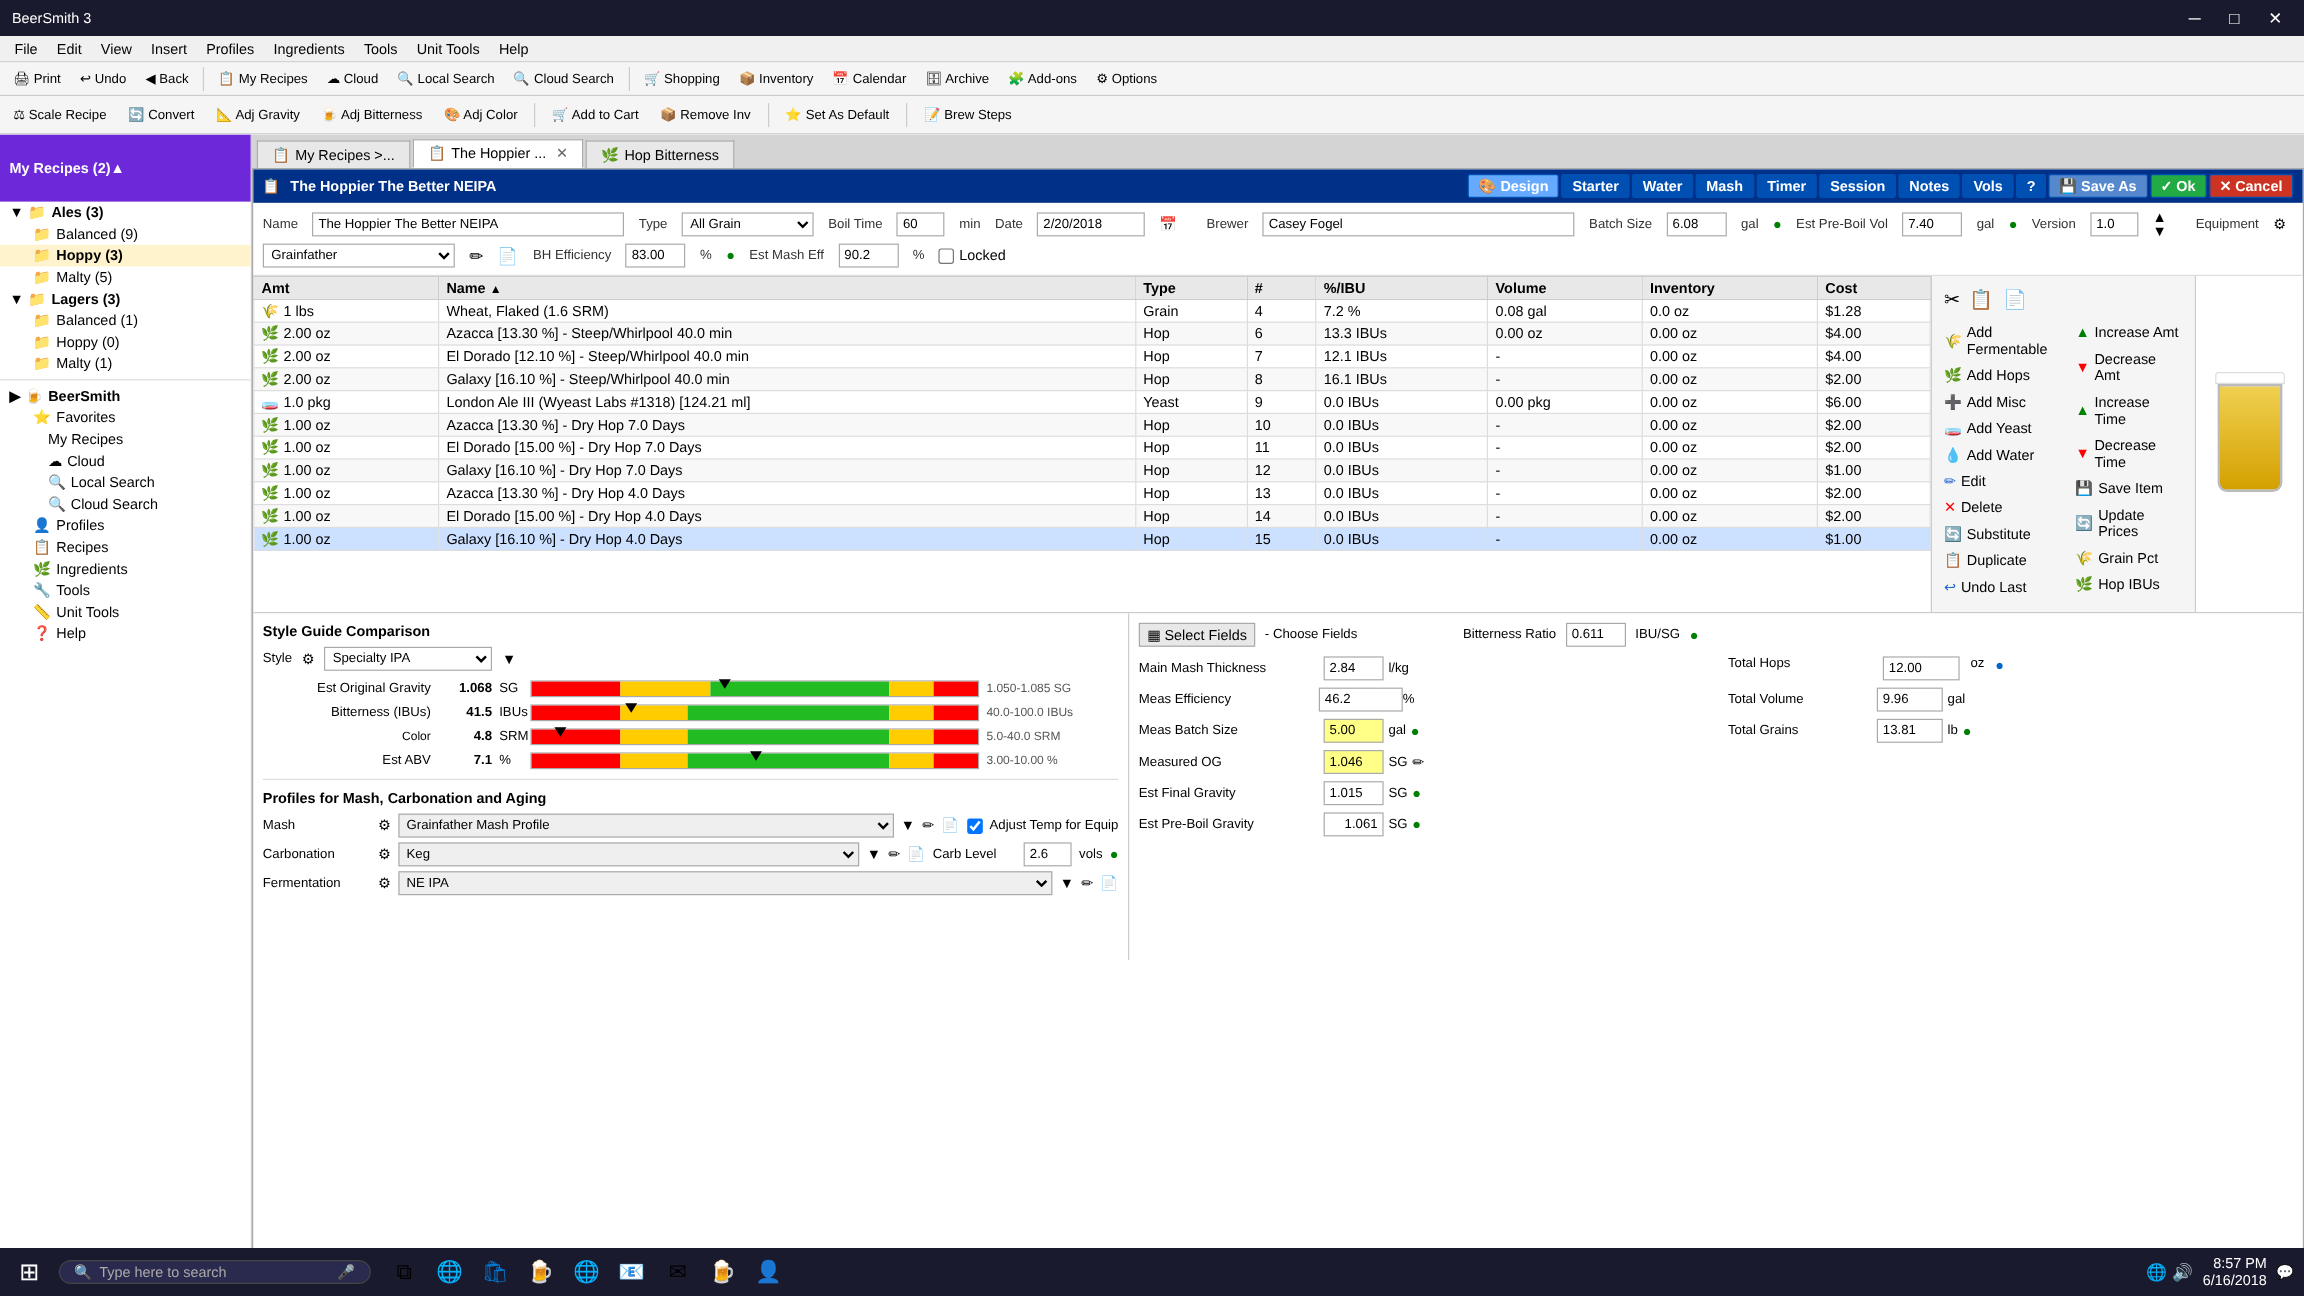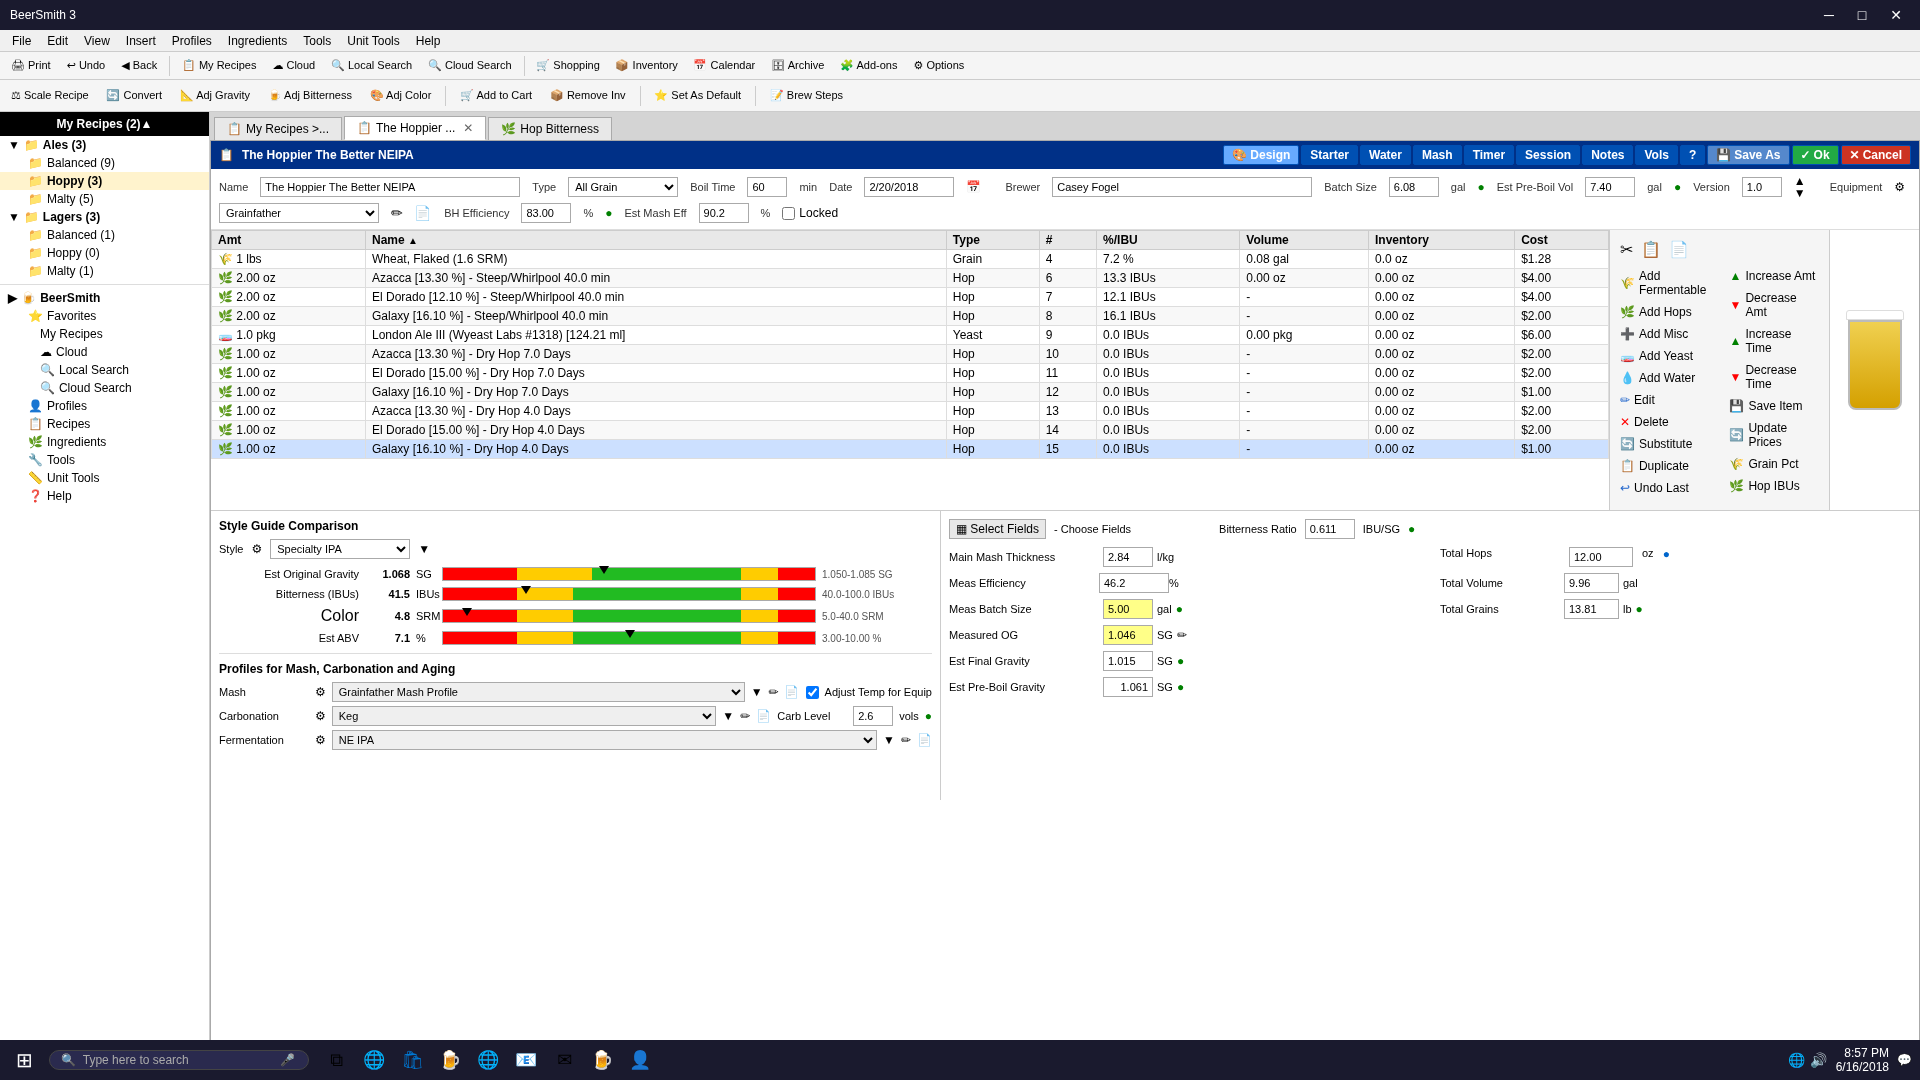--- a/index.html
+++ b/index.html
@@ -20,21 +20,21 @@
     .toolbar-sep { width: 1px; height: 20px; background: #ccc; margin: 0 3px; }
     
     
     .toolbar2 { background: #f5f5f5; height: 32px; display: flex; align-items: center; padding: 2px 4px; border-bottom: 1px solid #ccc; gap: 4px; }
     
     
     .main-layout { display: flex; height: calc(1080px - 80px); }
     
     
     .sidebar { width: 210px; background: white; border-right: 1px solid #ccc; overflow-y: auto; }
-    .sidebar-header { background: #000000; color: white; padding: 5px 8px; font-weight: bold; display: flex; align-items: center; justify-content: center; }
+    .sidebar-header { background: #6d28d9; color: white; padding: 21px 8px; font-weight: bold; display: flex; align-items: center; justify-content: flex-start; }
     .sidebar-group { padding: 2px 4px 2px 8px; cursor: pointer; display: flex; align-items: center; gap: 4px; font-weight: bold; }
     .sidebar-subitem { padding: 2px 8px 2px 28px; cursor: pointer; display: flex; align-items: center; gap: 4px; }
     .sidebar-subitem.selected { background: #fff3cd; font-weight: bold; }
     
     
     .content-area { flex: 1; background: #f0f0f0; overflow: hidden; display: flex; flex-direction: column; }
     
     
     .tabs-bar { display: flex; align-items: flex-end; background: #d4d4d4; padding-top: 4px; padding-left: 4px; gap: 0; }
     .tab { padding: 4px 12px; background: #e8e8e8; border: 1px solid #aaa; border-bottom: none; cursor: pointer; font-size: 11px; display: flex; align-items: center; gap: 4px; margin-right: 2px; }
@@ -616,21 +616,21 @@
               <div style="width:15%;background:#ffcc00;height:100%;"></div>
               <div style="width:45%;background:#22bb22;height:100%;"></div>
               <div style="width:10%;background:#ffcc00;height:100%;"></div>
               <div style="width:10%;background:red;height:100%;"></div>
               <div style="position:absolute;top:-2px;left:21%;width:0;height:0;border-left:5px solid transparent;border-right:5px solid transparent;border-top:8px solid black;"></div>
             </div>
             <span style="font-size:10px;color:#555;width:110px;">40.0-100.0 IBUs</span>
           </div>
 
           <div style="display:flex;align-items:center;gap:6px;margin-bottom:6px;">
-            <span style="width:140px;text-align:right;font-size:16px;">Color</span>
+            <span style="width:140px;text-align:right;font-size:10px;">Color</span>
             <span style="width:45px;text-align:right;font-size:11px;font-weight:bold;">4.8</span>
             <span style="width:20px;font-size:11px;">SRM</span>
             <div style="flex:1;height:14px;display:flex;border:1px solid #aaa;position:relative;">
               <div style="width:20%;background:red;height:100%;"></div>
               <div style="width:15%;background:#ffcc00;height:100%;"></div>
               <div style="width:45%;background:#22bb22;height:100%;"></div>
               <div style="width:10%;background:#ffcc00;height:100%;"></div>
               <div style="width:10%;background:red;height:100%;"></div>
               <div style="position:absolute;top:-2px;left:5%;width:0;height:0;border-left:5px solid transparent;border-right:5px solid transparent;border-top:8px solid black;"></div>
             </div>

